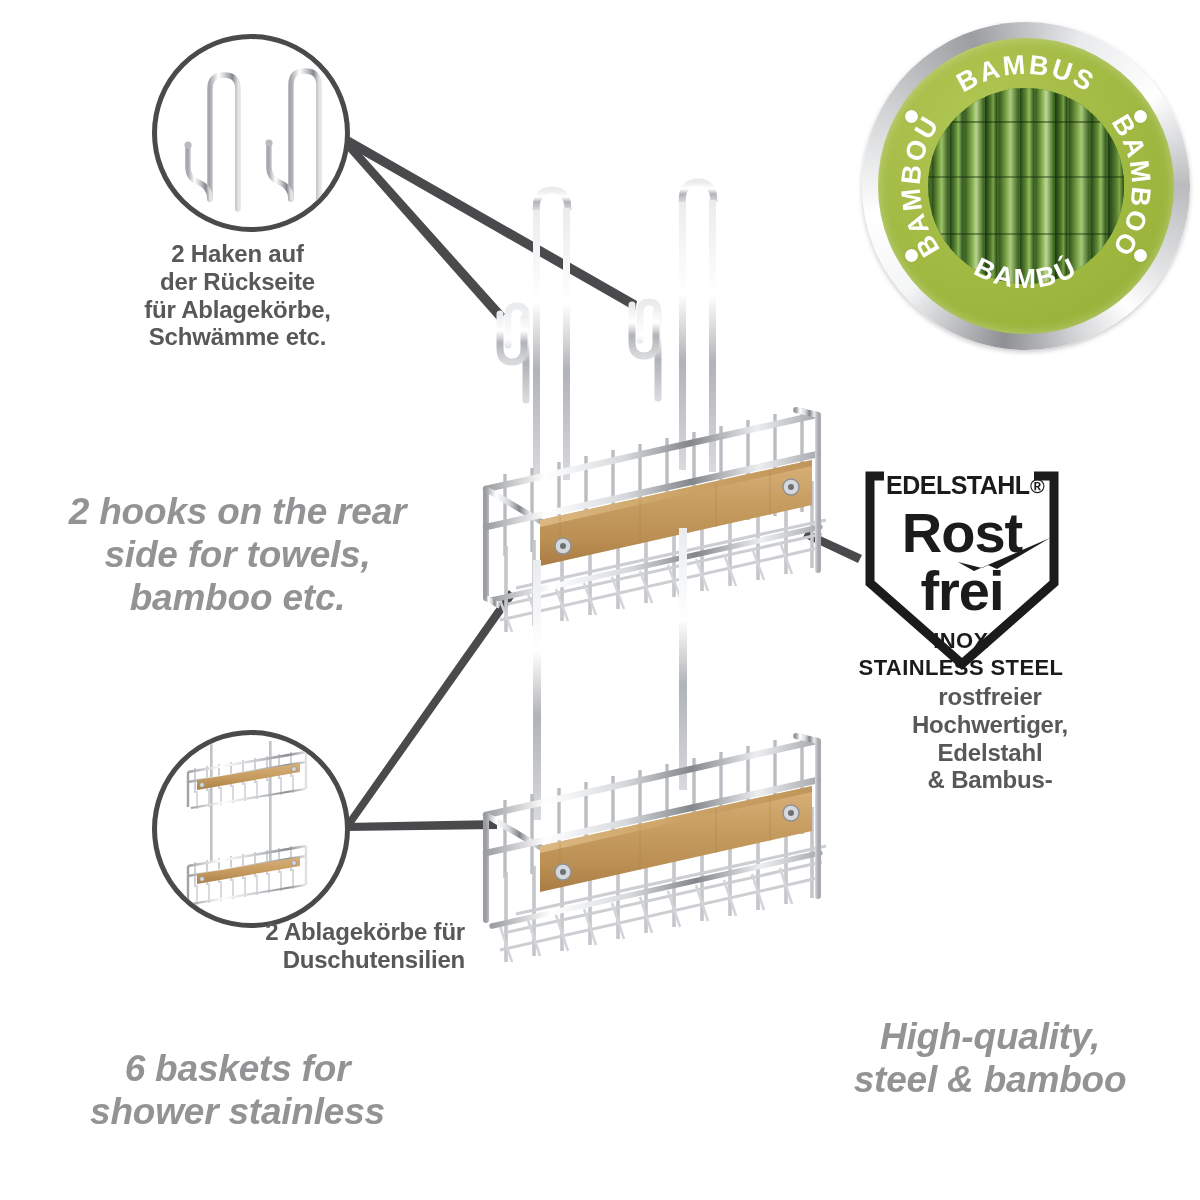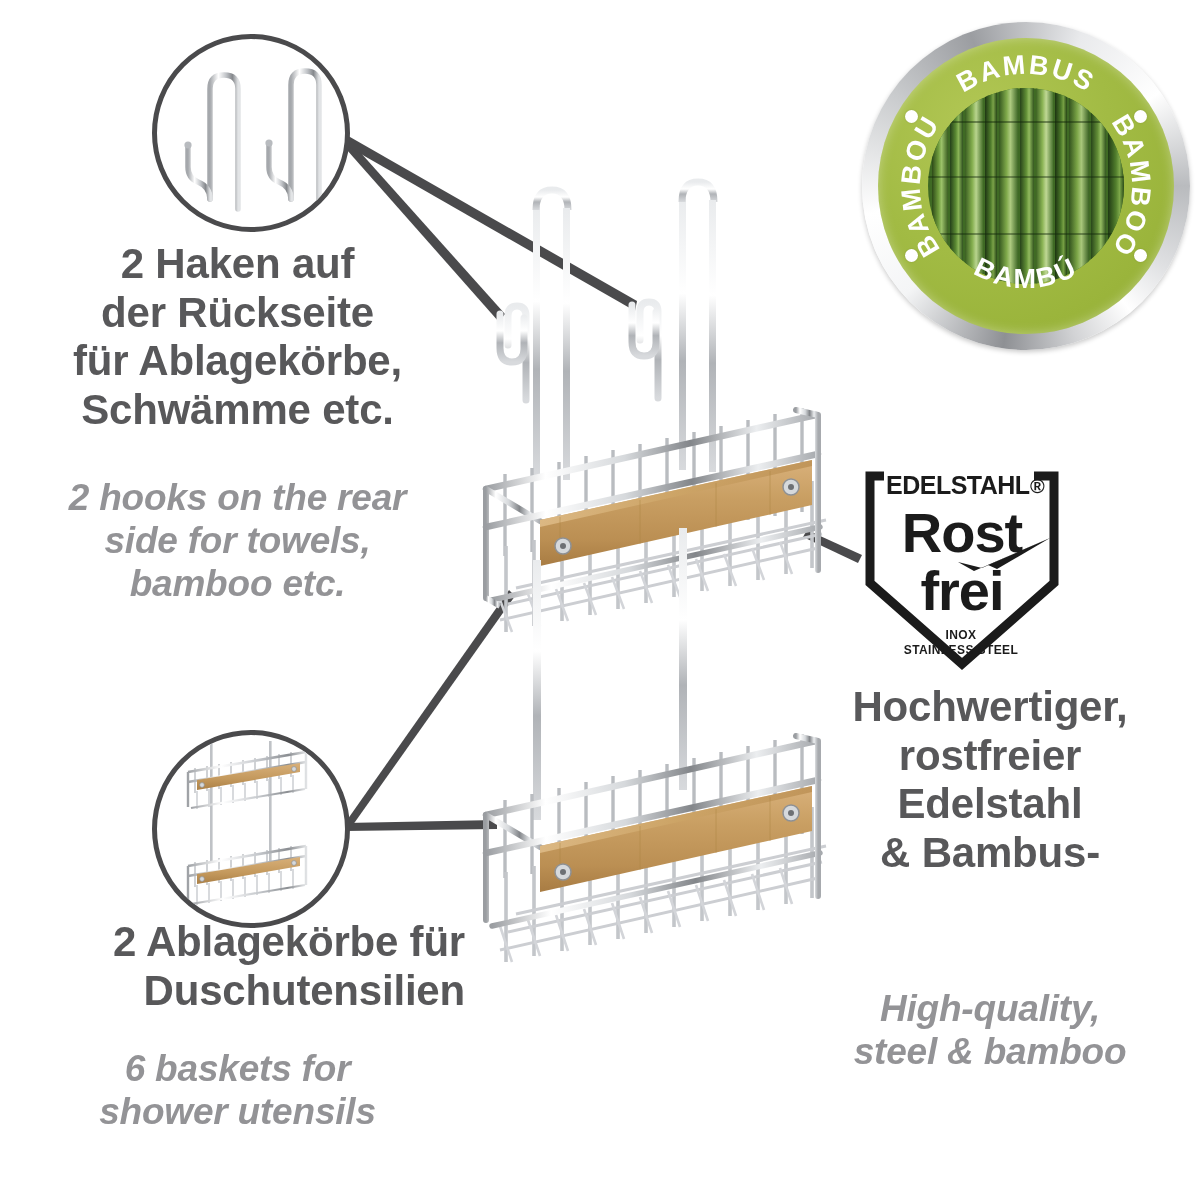--- a/index.html
+++ b/index.html
@@ -10,38 +10,38 @@
     overflow:hidden;
     position:relative;
   }
   #stage{position:relative;width:1200px;height:1200px;}
 
   
   .txt{position:absolute;text-align:center;line-height:1.16;}
   .de{
     color:#58585a;
     font-weight:700;
-    font-size:42px;
+    font-size:24px;
     letter-spacing:-0.2px;
   }
   .en{
     color:#939396;
     font-weight:700;
     font-style:italic;
     font-size:37px;
     letter-spacing:-0.2px;
   }
   .de div,.en div{white-space:nowrap;}
 
   #txt-hooks-de{left:10px;top:240px;width:455px;}
-  #txt-hooks-en{left:10px;top:477px;width:455px;}
+  #txt-hooks-en{left:10px;top:491px;width:455px;}
   #txt-baskets-de{left:10px;top:918px;width:455px;text-align:right;}
   #txt-baskets-en{left:10px;top:1048px;width:455px;}
   #txt-steel-de{left:790px;top:683px;width:400px;}
-  #txt-steel-en{left:780px;top:988px;width:420px;text-align:center;}
+  #txt-steel-en{left:780px;top:1016px;width:420px;text-align:center;}
 
   
   svg.layer{position:absolute;left:0;top:0;width:1200px;height:1200px;overflow:visible;}
 
   
   #badge{
     position:absolute;left:862px;top:22px;width:328px;height:328px;
   }
   #badge .ring{
     position:absolute;inset:0;border-radius:50%;
@@ -79,21 +79,21 @@
   #badge .bdot4{right:43px;bottom:88px;}
   .badge-word{
     font-family:"Liberation Sans", sans-serif;
     font-weight:700;font-size:27px;fill:#ffffff;letter-spacing:2.4px;
   }
 
   
   #rostfrei{position:absolute;left:862px;top:468px;width:200px;height:205px;}
   .rf-txt{font-family:"Liberation Sans", sans-serif;fill:#1b1b1b;font-weight:700;}
   #rf-sub{position:absolute;left:846px;top:628px;width:230px;text-align:center;color:#1b1b1b;
-    font-weight:700;font-size:12px;line-height:1.22;letter-spacing:.4px;}
+    font-weight:700;font-size:22px;line-height:1.22;letter-spacing:.4px;}
 
   
   .detcircle{position:absolute;border:5px solid #4a4a4c;border-radius:50%;box-sizing:border-box;background:#fff;}
   #circ-hooks{left:152px;top:34px;width:198px;height:198px;}
   #circ-baskets{left:152px;top:730px;width:198px;height:198px;}
   .clip-in{position:absolute;inset:0;border-radius:50%;overflow:hidden;}
 </style>
 </head>
 <body>
 
@@ -504,26 +504,26 @@
     <div>bamboo etc.</div>
   </div>
 
   <div class="txt de" id="txt-baskets-de">
     <div>2 Ablagekörbe für</div>
     <div>Duschutensilien</div>
   </div>
 
   <div class="txt en" id="txt-baskets-en">
     <div>6 baskets for</div>
-    <div>shower utensils</div>
+    <div>shower stainless</div>
   </div>
 
   <div class="txt de" id="txt-steel-de">
+    <div>rostfreier</div>
     <div>Hochwertiger,</div>
-    <div>rostfreier</div>
     <div>Edelstahl</div>
     <div>&amp; Bambus-</div>
   </div>
 
   <div class="txt en" id="txt-steel-en">
     <div>High-quality,</div>
     <div>steel &amp; bamboo</div>
   </div>
 
 </div>

